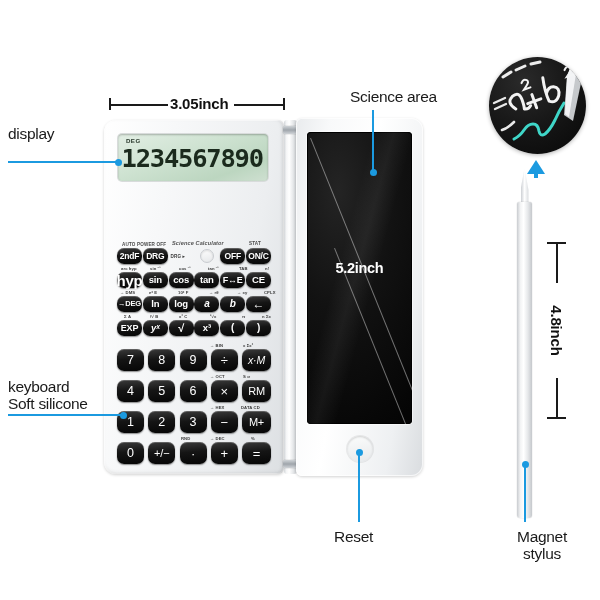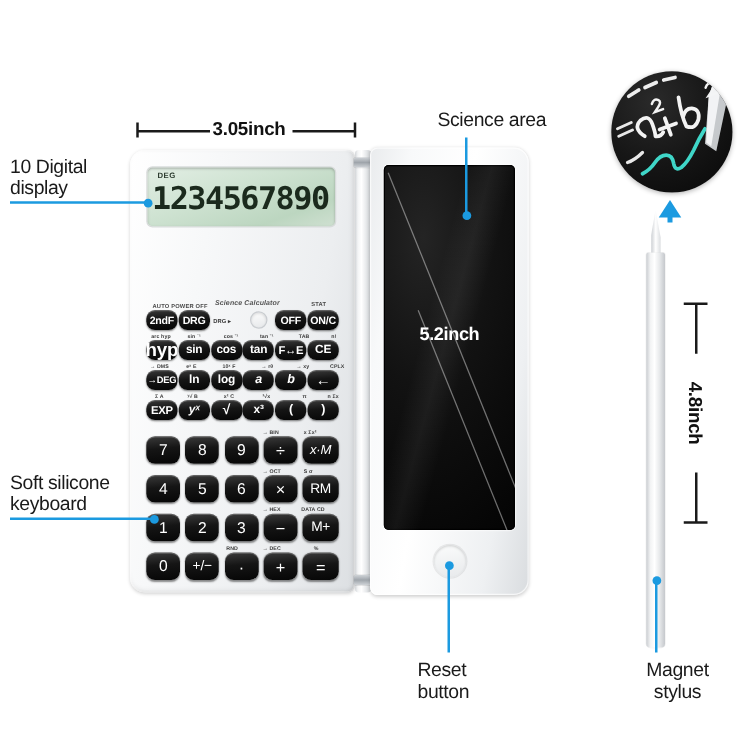--- a/index.html
+++ b/index.html
@@ -331,50 +331,48 @@
         <path d="M82 8 L92 26 L84 64 L75 58 L78 20 Z" fill="#d9dde0" opacity="0.9"></path>
         <path d="M82 8 L87 17 L80 60 L76 57 L78 20 Z" fill="#f4f6f7" opacity="0.95"></path>
       </g>
     </svg>
   </div>
   <div class="arrow-up"></div>
   <div class="arrow-stem"></div>
 
   <div>
     <div class="anno anno-lg" style="left:8px;top:125px;width:92px;">
-      <div>10 Digital</div>
       <div>display</div>
     </div>
     <div class="lead lead-h" style="left:8px;top:161px;width:110px;"></div>
     <div class="dot" style="left:115px;top:158.5px;"></div>
   </div>
 
   <div>
     <div class="anno anno-lg" style="left:8px;top:378px;width:110px;">
+      <div>keyboard</div>
       <div>Soft silicone</div>
-      <div>keyboard</div>
     </div>
     <div class="lead lead-h" style="left:8px;top:414px;width:115px;"></div>
     <div class="dot" style="left:120px;top:411.5px;"></div>
   </div>
 
   <div>
     <div class="anno anno-lg" style="left:350px;top:88px;width:130px;">
       <div>Science area</div>
     </div>
     <div class="lead lead-v" style="left:372px;top:110px;height:62px;"></div>
     <div class="dot" style="left:369.5px;top:169px;"></div>
   </div>
 
   <div>
     <div class="lead lead-v" style="left:358px;top:452px;height:70px;"></div>
     <div class="dot" style="left:355.5px;top:449px;"></div>
     <div class="anno anno-lg" style="left:334px;top:528px;width:90px;text-align:left;">
       <div>Reset</div>
-      <div>button</div>
     </div>
   </div>
 
   <div>
     <div class="lead lead-v" style="left:524px;top:464px;height:58px;"></div>
     <div class="dot" style="left:521.5px;top:461px;"></div>
     <div class="anno anno-lg" style="left:494px;top:528px;width:96px;text-align:center;">
       <div>Magnet</div>
       <div>stylus</div>
     </div>

